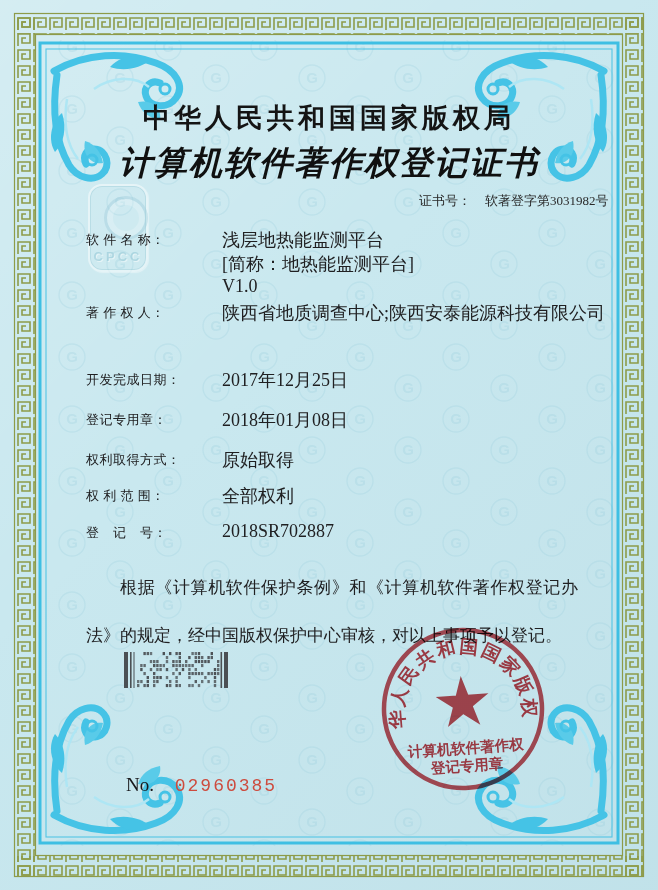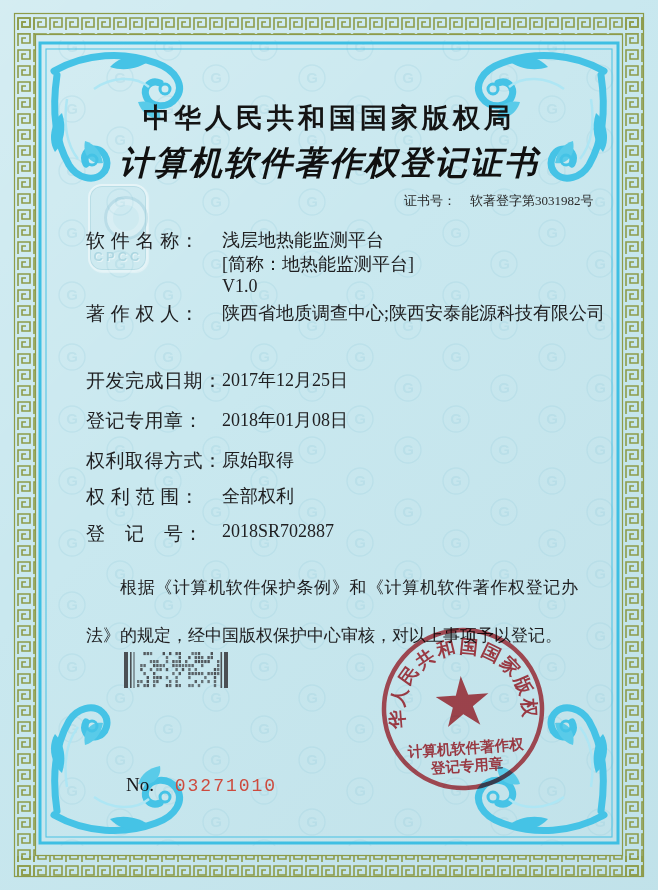--- a/index.html
+++ b/index.html
@@ -13,25 +13,25 @@
   }
   .deco { position:absolute; left:0; top:0; width:658px; height:890px; pointer-events:none; }
 
   .txt { position:absolute; color:#1d1d1f; white-space:nowrap; }
 
   .title1 { left:0; right:0; top:100px; text-align:center;
             font-size:27px; font-weight:bold; letter-spacing:4px; color:#141414; }
   .title2 { left:0; right:0; top:141px; text-align:center;
             font-size:33px; font-weight:bold; letter-spacing:2px; color:#101010;font-style:italic; }
 
-  .certno { left:404px; top:192px; font-size:13px; color:#2a2a2a; }
+  .certno { left:419px; top:192px; font-size:13px; color:#2a2a2a; }
   .certno .gap { display:inline-block; width:14px; }
 
   .row { position:absolute; left:86px; font-size:18px; color:#202022; white-space:nowrap; }
-  .row .flabel { display:inline-block; font-size:19px; letter-spacing:.5px; }
+  .row .flabel { display:inline-block; font-size:13px; letter-spacing:.5px; }
   .row .fvalue { position:absolute; left:116px; top:0; font-size:18px;margin-left:20px; }
   .r1{top:228px}.r2{top:252px}.r3{top:276px}.r4{top:301px}
   .r5{top:368px}.r6{top:408px}.r7{top:448px}.r8{top:484px}.r9{top:521px}
 
   .paragraph { position:absolute; left:86px; top:564px; width:492px;
     font-size:17px; line-height:48px; color:#202022;
     text-indent:2em; text-align:justify; white-space:normal; }
 
   .emboss { position:absolute; left:88px; top:184px; width:60px; height:88px;
     border:2px solid rgba(255,255,255,.6); border-radius:14px;
@@ -278,16 +278,16 @@
     <text font-size="18.5" font-weight="bold" fill="#c22f38" letter-spacing="2.5" font-family="Liberation Serif, DejaVu Serif, serif">
       <textPath href="#sealArc" startOffset="50%" text-anchor="middle">中华人民共和国国家版权局</textPath>
     </text>
     <text x="97" y="141" text-anchor="middle" font-size="14.5" font-weight="bold" fill="#c22f38" font-family="Liberation Serif, DejaVu Serif, serif">计算机软件著作权</text>
     <text x="97" y="159" text-anchor="middle" font-size="14.5" font-weight="bold" fill="#c22f38" font-family="Liberation Serif, DejaVu Serif, serif">登记专用章</text>
   </svg>
 
 
   <div class="noline txt">
     <span>No.</span>
-    <span class="digits" style="color:#cd4b3e">03271010</span>
+    <span class="digits" style="color:#cd4b3e">02960385</span>
   </div>
 
 </div>
 
 </body></html>

